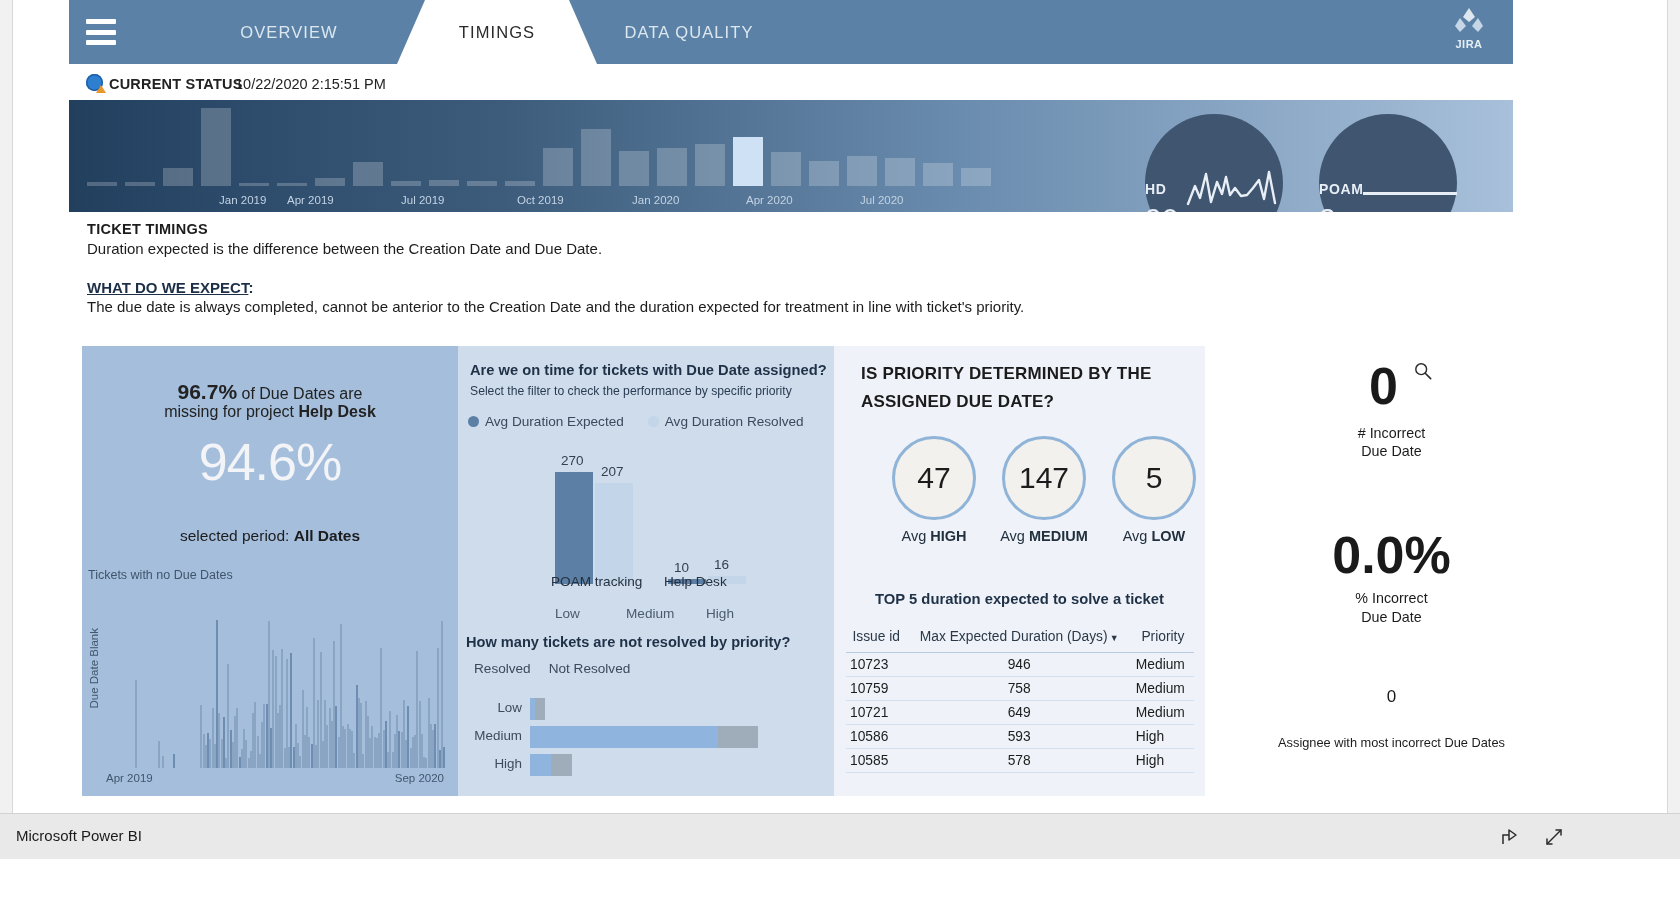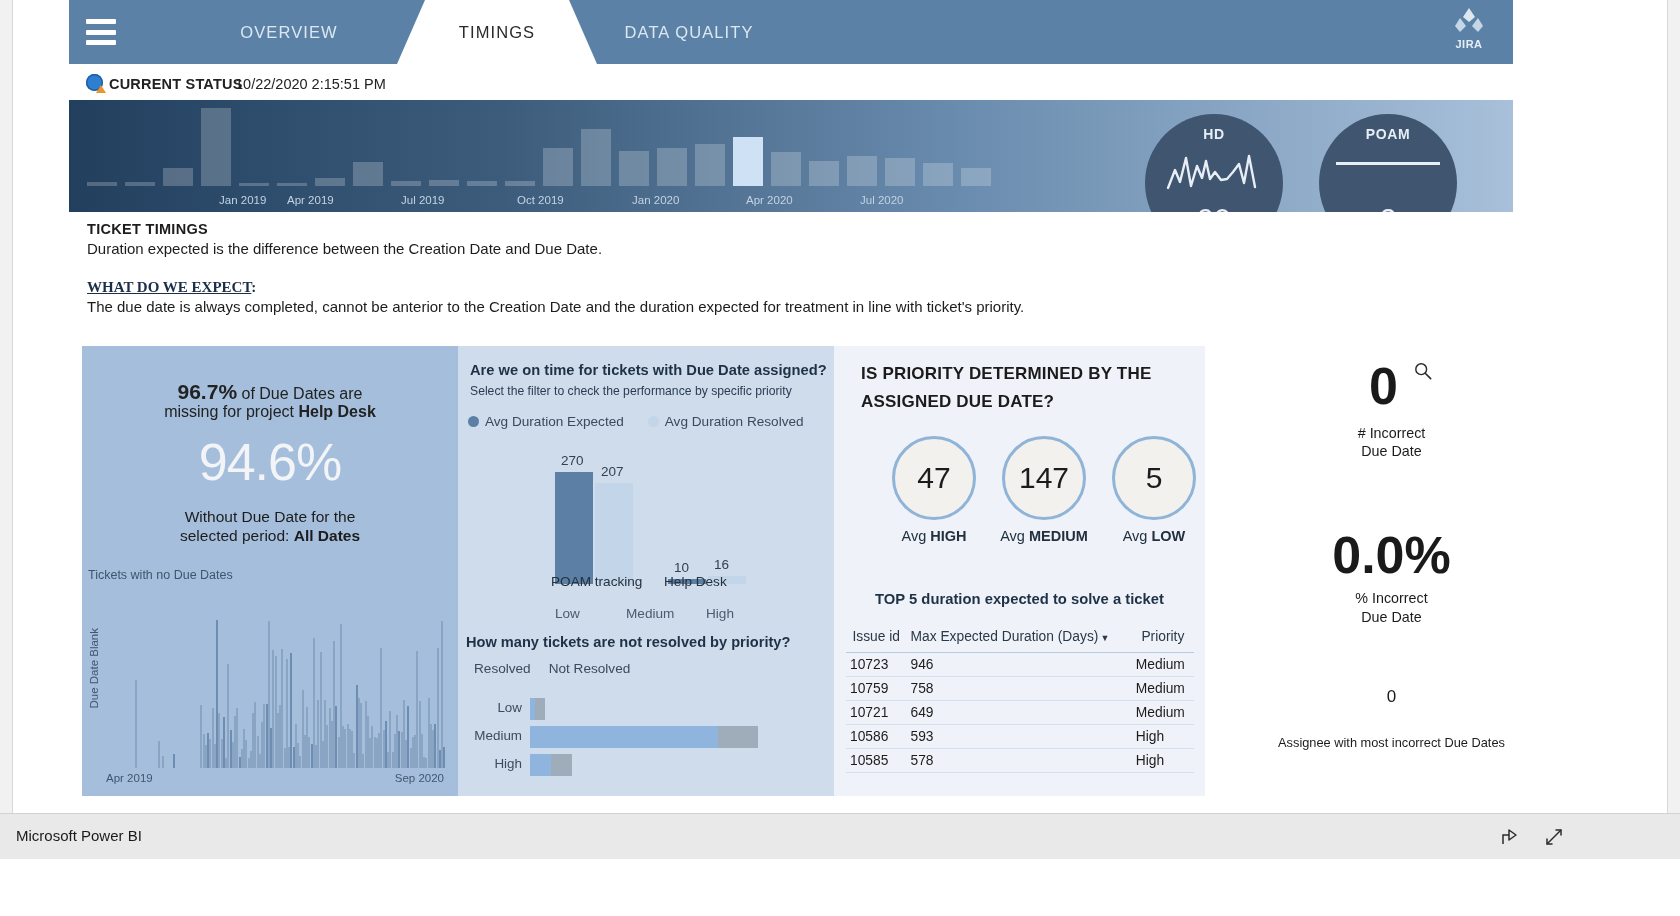--- a/index.html
+++ b/index.html
@@ -82,40 +82,40 @@
   .bars { position: absolute; left: 18px; bottom: 26px; width: 960px; height: 80px; }
   .bar {
     position: absolute; bottom: 0; width: 30px; background: rgba(255,255,255,0.22);
   }
   .bar.hl { background: #cfe1f5; }
   .axis-lbl {
     position: absolute; bottom: 6px; font-size: 11.5px; color: #c3d3e4; margin-top: 12px;
   }
   .gauge {
     position: absolute; border-radius: 50%; background: #3f5570;
-    display: flex; flex-direction: column; align-items: center; justify-content: flex-start;
+    display: flex; flex-direction: row; align-items: center; justify-content: space-between;
     color: #e8eef5;
   }
   .gauge.hd   { left: 1076px; top: 14px; width: 138px; height: 138px; }
   .gauge.poam { left: 1250px; top: 14px; width: 138px; height: 138px; }
   .gauge .g-title { margin-top: 12px; font-size: 14px; font-weight: bold; letter-spacing: 0.6px; }
   .gauge .g-val { position: absolute; bottom: 16px; font-size: 30px; }
   .spark { margin-top: 4px; }
   .flatline { margin-top: 20px; width: 104px; height: 3px; background: #e8eef5; }
 
   
   .txt-title {
     position: absolute; left: 18px; top: 221px; font-size: 14.5px; font-weight: bold; color: #1c1c1c;
     letter-spacing: 0.3px;
   }
   .txt-sub {
     position: absolute; left: 18px; top: 240px; font-size: 15px; color: #1c1c1c;
   }
   .txt-expect {
-    position: absolute; left: 18px; top: 279px; font-size: 15px; font-weight: bold; color: #1c2f47; font-family: Liberation Serif, serif;
+    position: absolute; left: 18px; top: 279px; font-size: 15px; font-weight: bold; color: #1c2f47;
   }
   .txt-expect u { text-decoration: underline; }
   .txt-expect-body {
     position: absolute; left: 18px; top: 298px; font-size: 15px; color: #1c1c1c;
   }
 
   
   .panelA {
     position: absolute; left: 13px; top: 346px; width: 376px; height: 450px;
     background: #a4bedc;
@@ -187,21 +187,21 @@
     position: absolute; top: 90px; width: 84px; height: 84px; border-radius: 50%;
     background: #f2f1ee; border: 3px solid #8fb4d8;
     display: flex; align-items: center; justify-content: center;
     font-size: 30px; color: #1c1c1c;
   }
   .c-clabel { position: absolute; top: 182px; font-size: 14.5px; color: #23313f; text-align: center; }
   .c-t5 { position: absolute; left: 0; top: 245px; width: 100%; text-align: center; font-size: 14.8px; font-weight: bold; color: #1f3147; }
   .c-table { position: absolute; left: 12px; top: 280px; width: 348px; font-size: 13.8px; color: #1c1c1c; border-collapse: collapse; }
   .c-table th { font-weight: normal; color: #2b3847; padding: 3px 4px 8px 4px; border-bottom: 1px solid #b9ccdf; }
   .c-table td { padding: 4px 4px; border-bottom: 1px solid #d3dfec; }
-  .c-table .num { text-align: left; }
+  .c-table .num { text-align: center; }
   .sort-caret { display: inline-block; margin-left: 2px; font-size: 9px; color: #2b3847; }
 
   
   .kpi-zero { position: absolute; left: 1300px; top: 356px; font-size: 52px; font-weight: bold; color: #1a1a1a; }
   .kpi-search { position: absolute; left: 1345px; top: 362px; width: 18px; height: 18px; }
   .kpi-l1 { position: absolute; left: 1210px; top: 425px; width: 225px; text-align: center; font-size: 14.3px; color: #1c1c1c; }
   .kpi-l2 { position: absolute; left: 1210px; top: 443px; width: 225px; text-align: center; font-size: 14.3px; color: #1c1c1c; }
   .kpi-pct { position: absolute; left: 1210px; top: 525px; width: 225px; text-align: center; font-size: 52px; font-weight: bold; color: #1a1a1a; }
   .kpi-l3 { position: absolute; left: 1210px; top: 590px; width: 225px; text-align: center; font-size: 14.3px; color: #1c1c1c; }
   .kpi-l4 { position: absolute; left: 1210px; top: 609px; width: 225px; text-align: center; font-size: 14.3px; color: #1c1c1c; }
@@ -314,21 +314,20 @@
       <div class="txt-expect-body">The due date is always completed, cannot be anterior to the Creation Date and the duration expected for treatment in line with ticket's priority.</div>
 
       <div class="panelA">
         <div class="a-line1">
           <b>96.7%</b><span> of Due Dates are</span>
         </div>
         <div class="a-line2">
           <span>missing for project </span><b>Help Desk</b>
         </div>
         <div class="a-big">94.6%</div>
-        <div class="a-l3">Without Due Date for the</div>
         <div class="a-l4">
           <span>selected period: </span><b>All Dates</b>
         </div>
         <div class="a-nodue">Tickets with no Due Dates</div>
         <div class="a-yaxis">Due Date Blank</div>
         <div class="spikes" id="spike-chart">
             <div class="spike" style="left: 27px; height: 88px;"></div>
             <div class="spike" style="left: 49.5px; height: 27.3977px;"></div>
             <div class="spike" style="left: 54px; height: 11.7828px;"></div>
             <div class="spike d" style="left: 65.25px; height: 14px;"></div>

